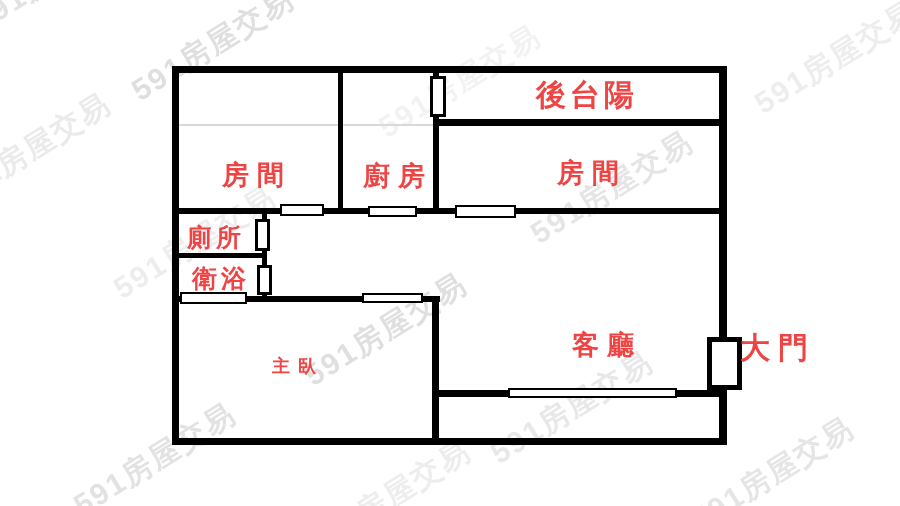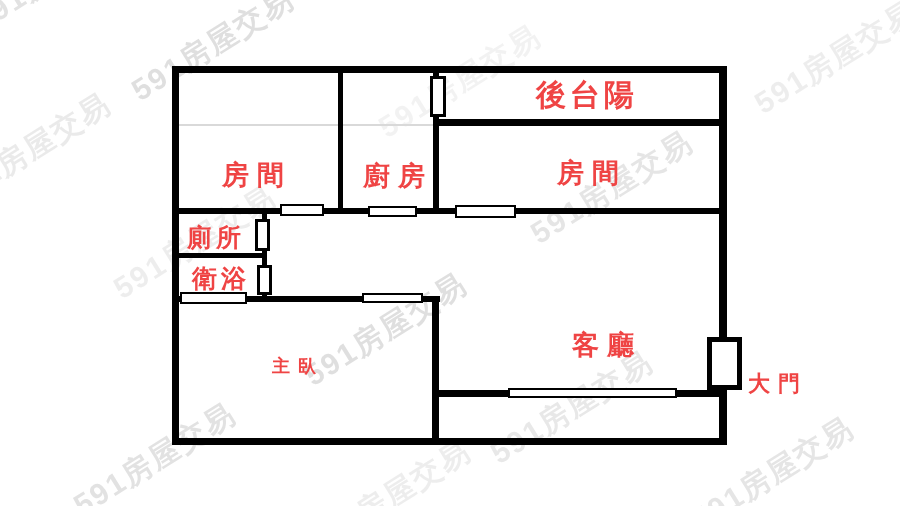--- a/index.html
+++ b/index.html
@@ -103,16 +103,16 @@
     <div class="maindoor" style="left:707px;top:337px;width:35px;height:53px"></div>
 
     <div class="label" style="left:257px;top:175px;font-size:27px;letter-spacing:8px">房間</div>
     <div class="label" style="left:398px;top:176px;font-size:27px;letter-spacing:8px">廚房</div>
     <div class="label" style="left:587px;top:95px;font-size:30px;font-weight:900;letter-spacing:4px">後台陽</div>
     <div class="label" style="left:592px;top:173px;font-size:27px;letter-spacing:8px">房間</div>
     <div class="label" style="left:216px;top:237px;font-size:25px;letter-spacing:4px">廁所</div>
     <div class="label" style="left:221px;top:278px;font-size:25px;letter-spacing:4px">衛浴</div>
     <div class="label" style="left:298px;top:366px;font-size:18px;letter-spacing:8px">主臥</div>
     <div class="label" style="left:607px;top:345px;font-size:27px;letter-spacing:8px">客廳</div>
-    <div class="label" style="left:778px;top:384px;font-size:22px;letter-spacing:8px">大門</div>
+    <div class="label" style="left:778px;top:348px;font-size:30px;letter-spacing:8px">大門</div>
 
   </div>
 </div>
 
 </body></html>

